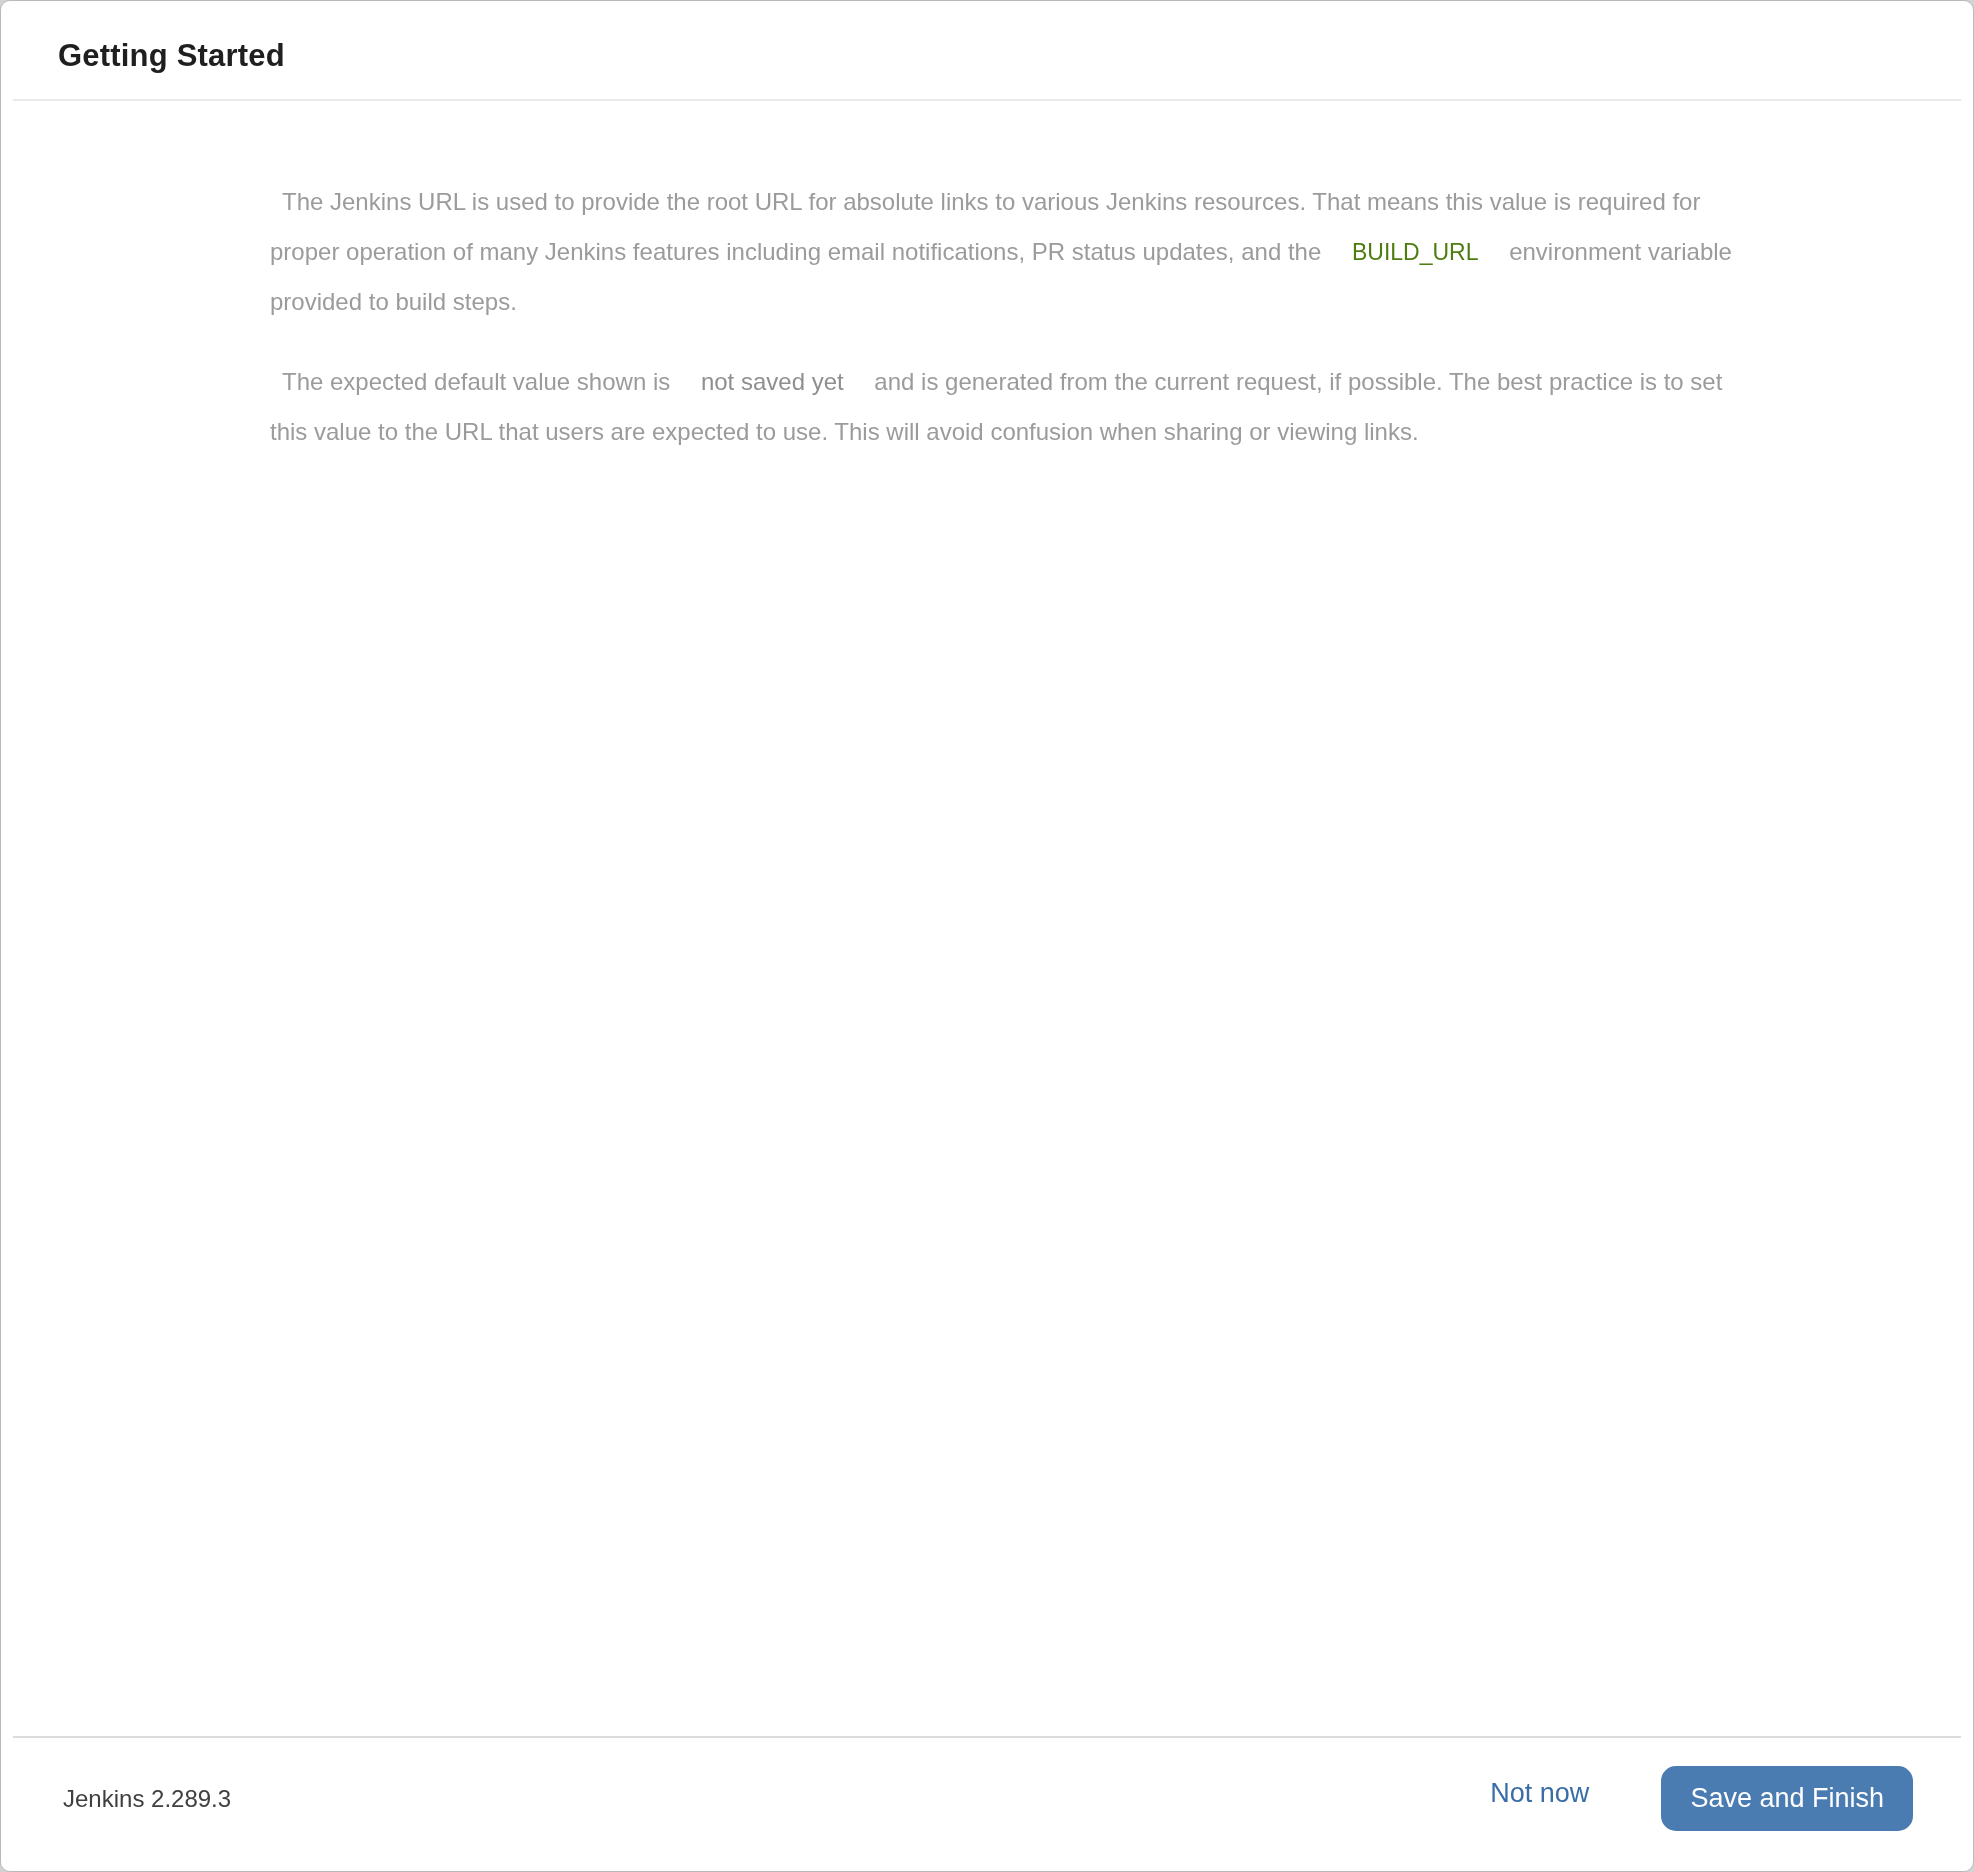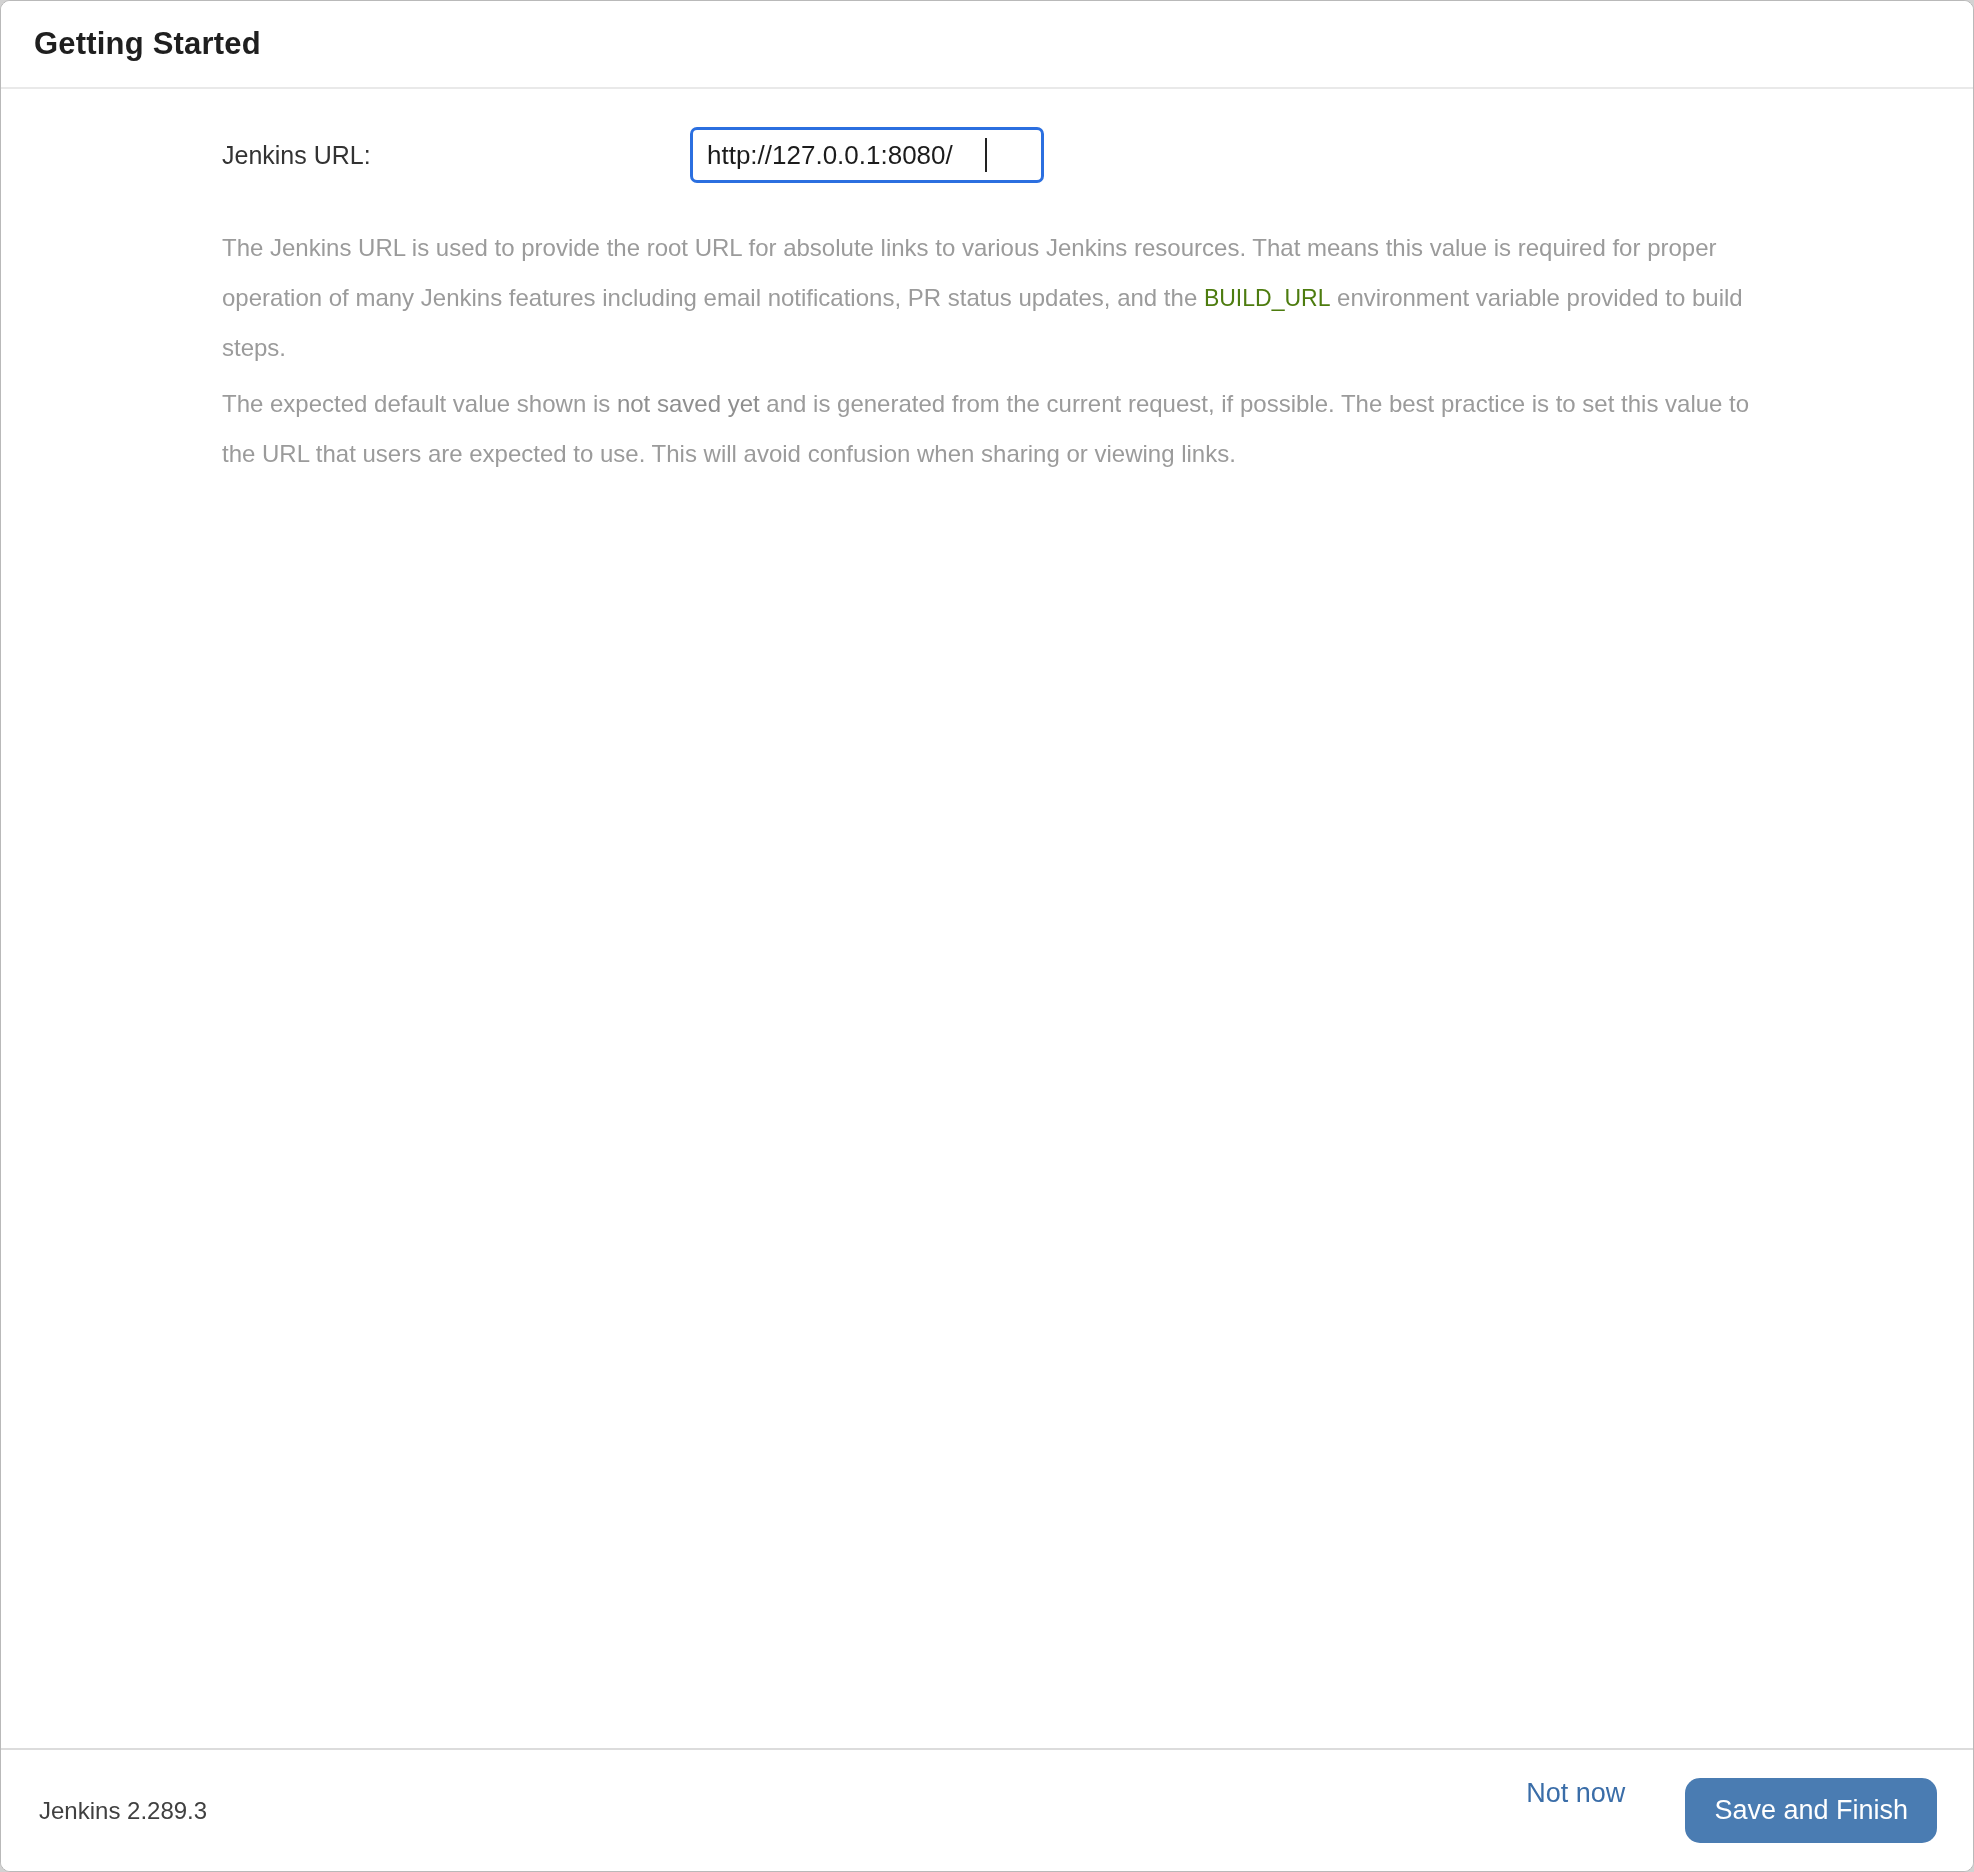--- a/index.html
+++ b/index.html
@@ -1,15 +1,15 @@
 <!DOCTYPE html>
 <html style="--accent-input: #2b6fe0; --accent-button: #4a7cb2; --accent-link: #3a6da8;"><head>
 <meta charset="utf-8">
 <style>
-  * { margin: 0; padding: 0; box-sizing: border-box; }
+  * { margin: 0; padding: 12px; box-sizing: border-box; }
   html, body { width: 1974px; height: 1873px; }
   body {
     background: #d2d2d2;
     font-family: "Liberation Sans", "DejaVu Sans", sans-serif;
     overflow: hidden;
   }
   .wizard-card {
     position: absolute;
     inset: 0;
     background: #ffffff;
@@ -139,27 +139,20 @@
 <body>
 
 <div class="wizard-card">
 
   <div class="wizard-header">
     <span class="title">Getting Started</span>
   </div>
 
   <div class="wizard-body">
 
-    <div class="form-row">
-      <label class="form-label">Jenkins URL:</label>
-      <span class="input-wrap">
-        <input class="url-input" type="text" value="http://127.0.0.1:8080/" style="">
-        <span class="text-caret"></span>
-      </span>
-    </div>
 
     <div class="description">
       <p><span>The Jenkins URL is used to provide the root URL for absolute links to various Jenkins resources. That means this value is required for proper operation of many Jenkins features including email notifications, PR status updates, and the </span><span class="mono">BUILD_URL</span><span> environment variable provided to build steps.</span></p>
       <p><span>The expected default value shown is </span><span class="strong">not saved yet</span><span> and is generated from the current request, if possible. The best practice is to set this value to the URL that users are expected to use. This will avoid confusion when sharing or viewing links.</span></p>
     </div>
   </div>
 
   <div class="wizard-footer">
     <span class="version-text">Jenkins 2.289.3</span>
     <div class="footer-actions">

